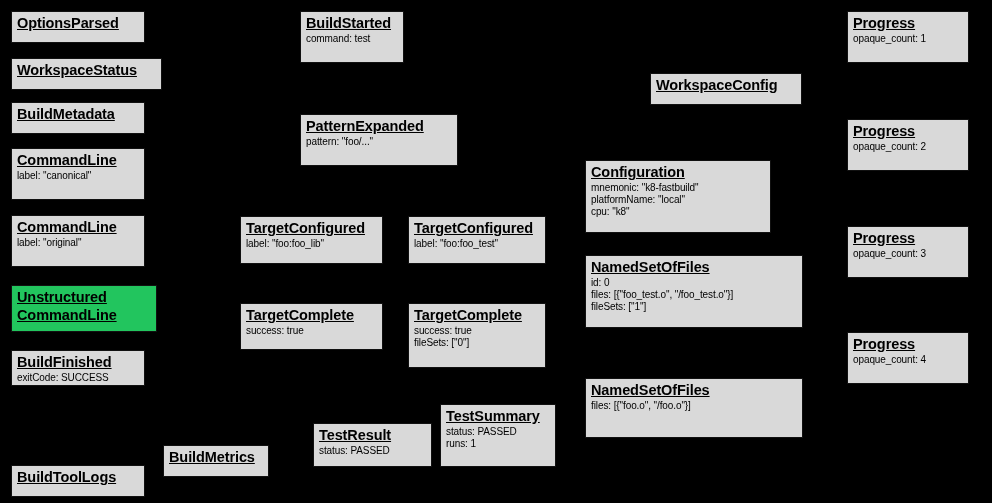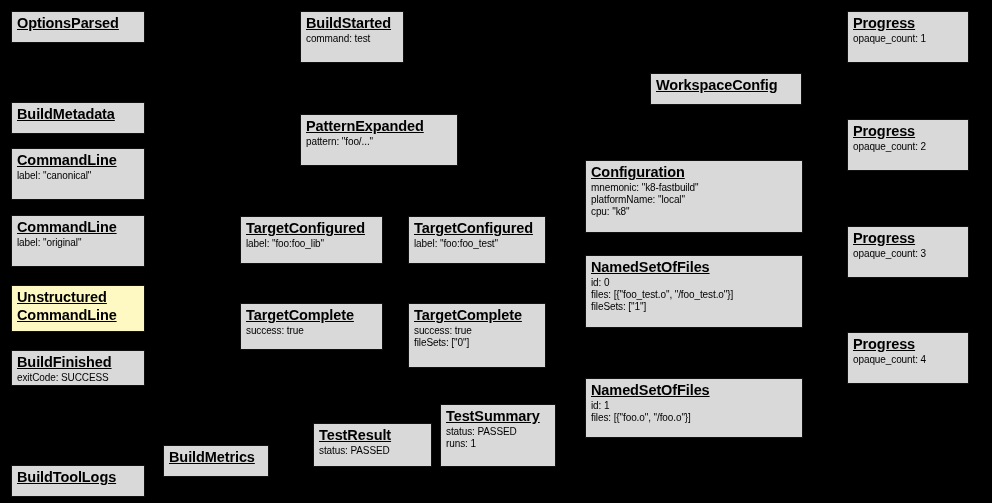--- a/index.html
+++ b/index.html
@@ -57,37 +57,41 @@
   }
 </style>
 </head>
 <body>
 
 <div id="canvas" style="background: rgb(0, 0, 0);">
     <div class="node" style="left: 11px; top: 11px; width: 134px; height: 32px; background: rgb(217, 217, 217); border-color: rgb(17, 17, 17);">
       <span class="node-title">OptionsParsed</span>
       <span class="node-fields"></span>
     </div>
+    <div class="node" style="left: 11px; top: 58px; width: 151px; height: 32px; background: rgb(217, 217, 217); border-color: rgb(17, 17, 17);">
+      <span class="node-title">WorkspaceStatus</span>
+      <span class="node-fields"></span>
+    </div>
     <div class="node" style="left: 11px; top: 102px; width: 134px; height: 32px; background: rgb(217, 217, 217); border-color: rgb(17, 17, 17);">
       <span class="node-title">BuildMetadata</span>
       <span class="node-fields"></span>
     </div>
     <div class="node" style="left: 11px; top: 148px; width: 134px; height: 52px; background: rgb(217, 217, 217); border-color: rgb(17, 17, 17);">
       <span class="node-title">CommandLine</span>
       <span class="node-fields">
         <span class="node-field">label: "canonical"</span>
       </span>
     </div>
     <div class="node" style="left: 11px; top: 215px; width: 134px; height: 52px; background: rgb(217, 217, 217); border-color: rgb(17, 17, 17);">
       <span class="node-title">CommandLine</span>
       <span class="node-fields">
         <span class="node-field">label: "original"</span>
       </span>
     </div>
-    <div class="node" style="left: 11px; top: 285px; width: 134px; height: 47px; background: #fef9c3; border-color: rgb(17, 17, 17);">
+    <div class="node" style="left: 11px; top: 285px; width: 146px; height: 47px; background: #22c55e; border-color: rgb(17, 17, 17);">
       <span class="node-title two-line">Unstructured CommandLine</span>
       <span class="node-fields"></span>
     </div>
     <div class="node" style="left: 11px; top: 350px; width: 134px; height: 36px; background: rgb(217, 217, 217); border-color: rgb(17, 17, 17);">
       <span class="node-title">BuildFinished</span>
       <span class="node-fields">
         <span class="node-field">exitCode: SUCCESS</span>
       </span>
     </div>
     <div class="node" style="left: 11px; top: 445px; width: 134px; height: 32px; background: rgb(217, 217, 217); border-color: rgb(17, 17, 17); margin-top: 20px;">
@@ -145,40 +149,39 @@
       <span class="node-title">TestSummary</span>
       <span class="node-fields">
         <span class="node-field">status: PASSED</span>
         <span class="node-field">runs: 1</span>
       </span>
     </div>
     <div class="node" style="left: 650px; top: 73px; width: 152px; height: 32px; background: rgb(217, 217, 217); border-color: rgb(17, 17, 17);">
       <span class="node-title">WorkspaceConfig</span>
       <span class="node-fields"></span>
     </div>
-    <div class="node" style="left: 585px; top: 160px; width: 218px; height: 73px; background: rgb(217, 217, 217); border-color: rgb(17, 17, 17);">
+    <div class="node" style="left: 585px; top: 160px; width: 186px; height: 73px; background: rgb(217, 217, 217); border-color: rgb(17, 17, 17);">
       <span class="node-title">Configuration</span>
       <span class="node-fields">
         <span class="node-field">mnemonic: "k8-fastbuild"</span>
         <span class="node-field">platformName: "local"</span>
         <span class="node-field">cpu: "k8"</span>
       </span>
     </div>
     <div class="node" style="left: 585px; top: 255px; width: 218px; height: 73px; background: rgb(217, 217, 217); border-color: rgb(17, 17, 17);">
       <span class="node-title">NamedSetOfFiles</span>
       <span class="node-fields">
         <span class="node-field">id: 0</span>
         <span class="node-field">files: [{"foo_test.o", "/foo_test.o"}]</span>
         <span class="node-field">fileSets: ["1"]</span>
       </span>
     </div>
     <div class="node" style="left: 585px; top: 378px; width: 218px; height: 60px; background: rgb(217, 217, 217); border-color: rgb(17, 17, 17);">
       <span class="node-title">NamedSetOfFiles</span>
       <span class="node-fields">
-        <span class="node-field">id: 1</span>
         <span class="node-field">files: [{"foo.o", "/foo.o"}]</span>
       </span>
     </div>
     <div class="node" style="left: 847px; top: 11px; width: 122px; height: 52px; background: rgb(217, 217, 217); border-color: rgb(17, 17, 17);">
       <span class="node-title">Progress</span>
       <span class="node-fields">
         <span class="node-field">opaque_count: 1</span>
       </span>
     </div>
     <div class="node" style="left: 847px; top: 119px; width: 122px; height: 52px; background: rgb(217, 217, 217); border-color: rgb(17, 17, 17);">

